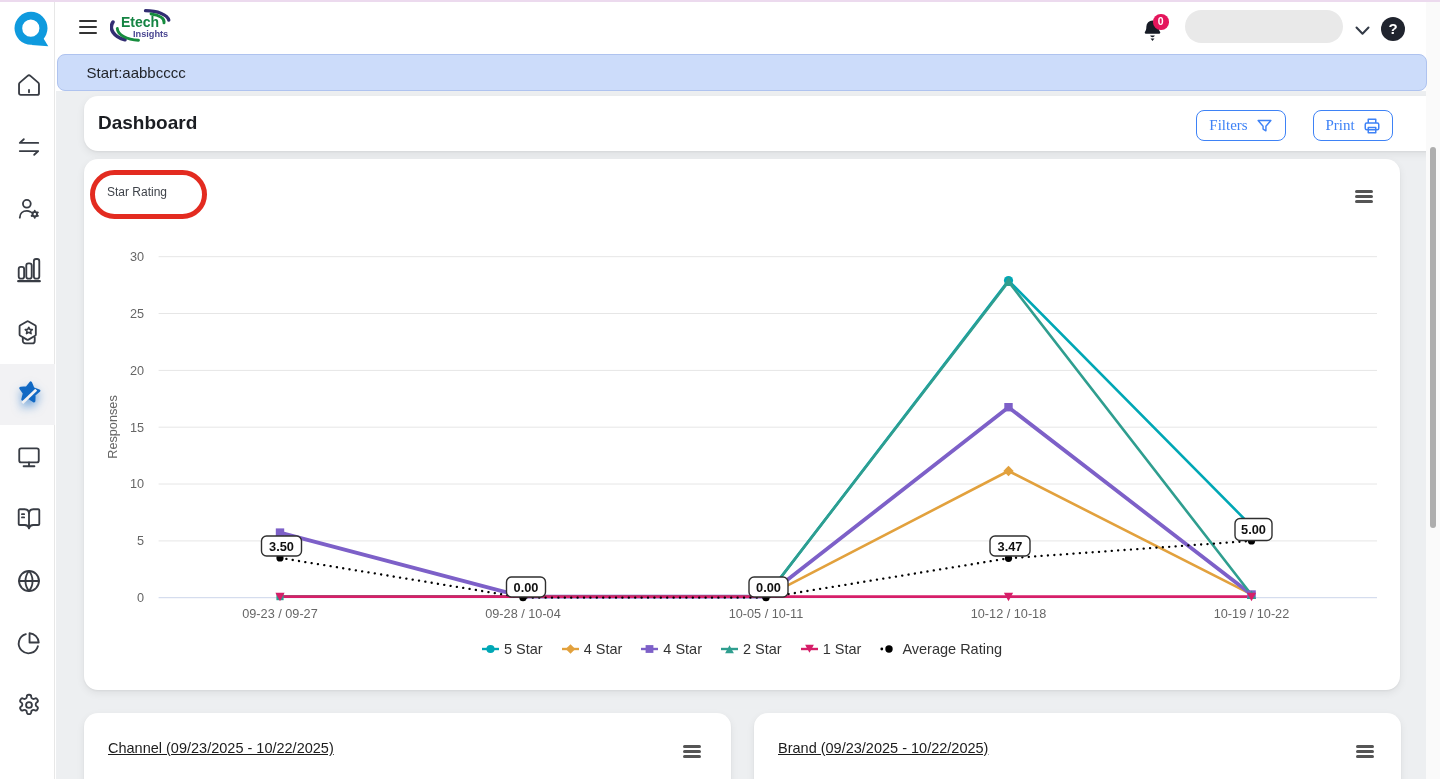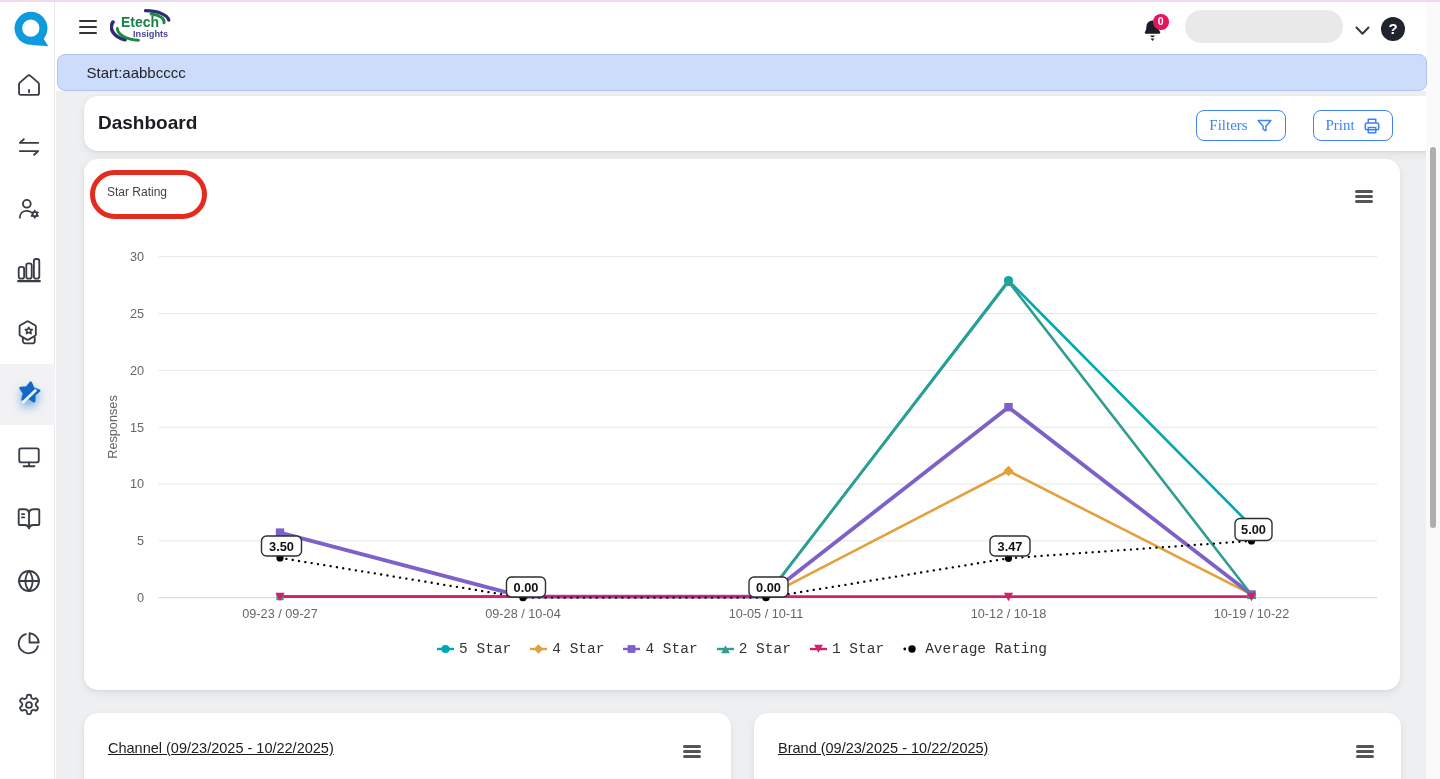--- a/index.html
+++ b/index.html
@@ -36,21 +36,21 @@
     color:#3e82f6; font-size:15px; display:flex; align-items:center; justify-content:center; gap:8px;font-family:Liberation Serif, serif; }
   .btn-filters { left:1112px; width:90px; }
   .btn-print { left:1219px; width:80px;margin-left:10px; }
   .starcard { left:28px; top:68px; width:1316px; height:530.5px; }
   .redoval { position:absolute; left:6px; top:10.5px; width:117px; height:49px;
     border:5px solid #e32b20; border-radius:24.5px; }
   .startitle { position:absolute; left:23px; top:26px; font-size:12px; color:#3f434a; }
   .hcburger { position:absolute; width:18px; height:13px; }
   .hcburger div { height:3px; background:#555; border-radius:1.5px; margin-bottom:2px; }
   .legend { position:absolute; left:0; top:482px; width:1316px; display:flex; justify-content:center; gap:19px; }
-  .litem { display:flex; align-items:center; gap:5px; font-size:14.5px; color:#333;font-family:Liberation Mono, monospace; }
+  .litem { display:flex; align-items:center; gap:5px; font-size:14.5px; color:#333; }
   .botcard { top:622px; width:647px; height:80px; }
   .bottitle { position:absolute; left:24px; top:27px; font-size:14.5px; color:#1c1c1c;text-decoration:underline; }
 </style>
 </head>
 <body>
 <div class="topstrip"></div>
 
 <div class="navbar">
   <div class="burger">
       <div></div>

